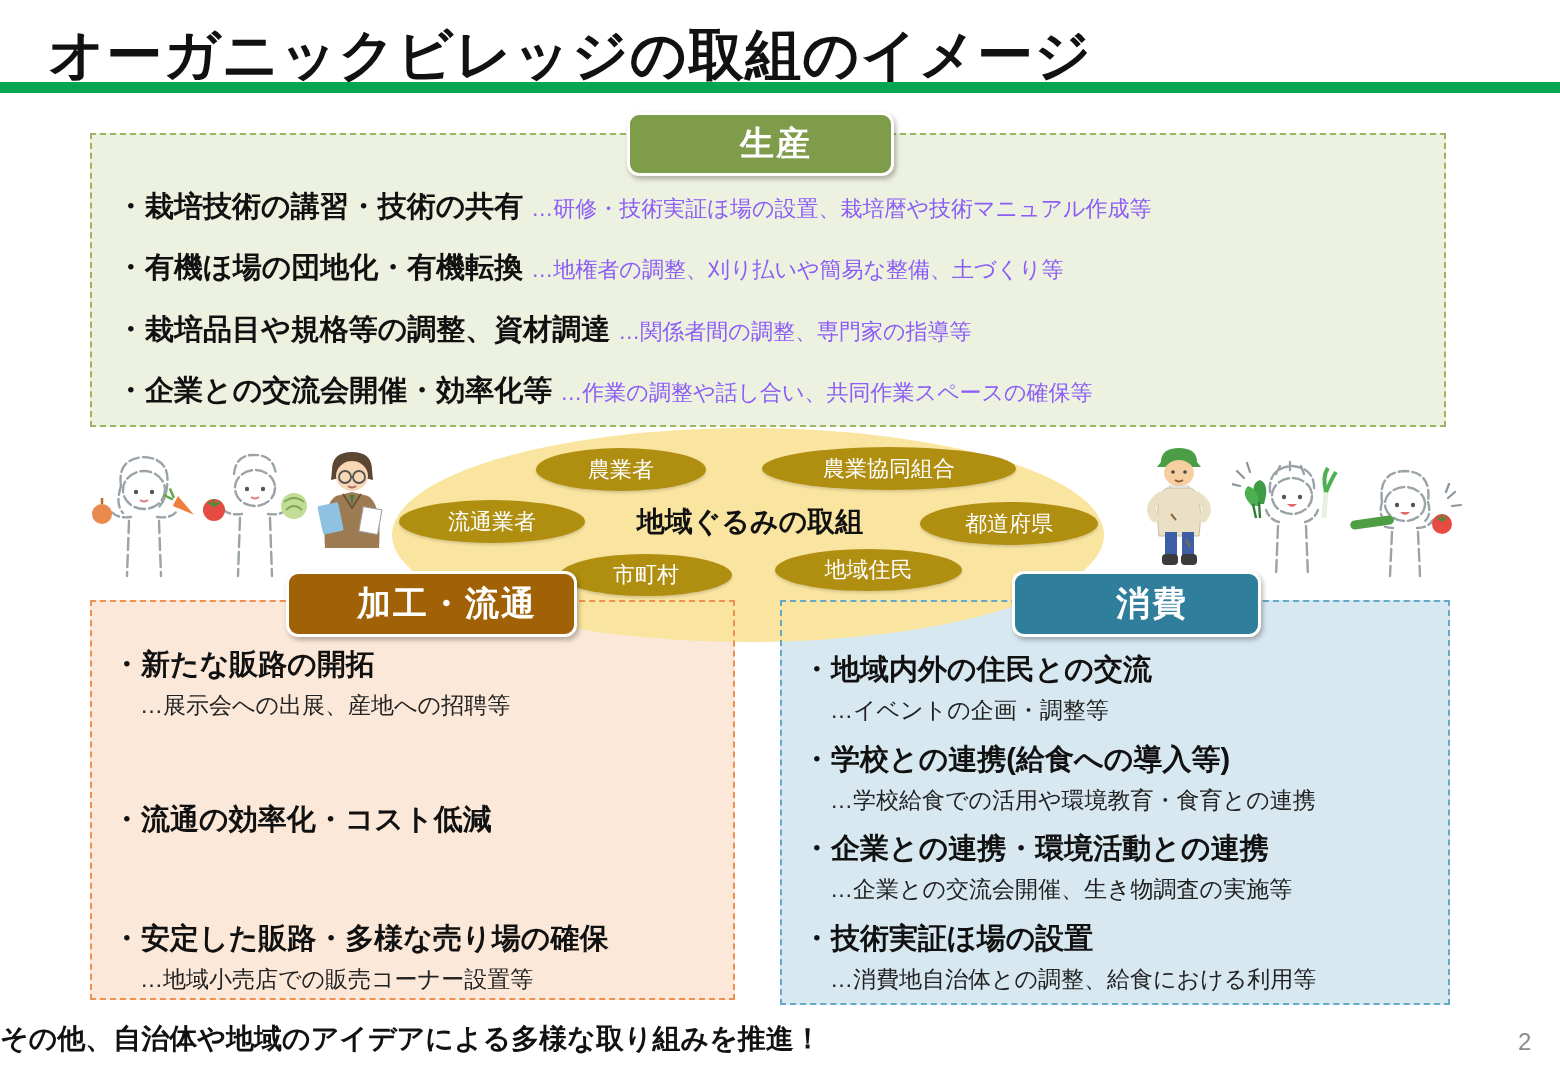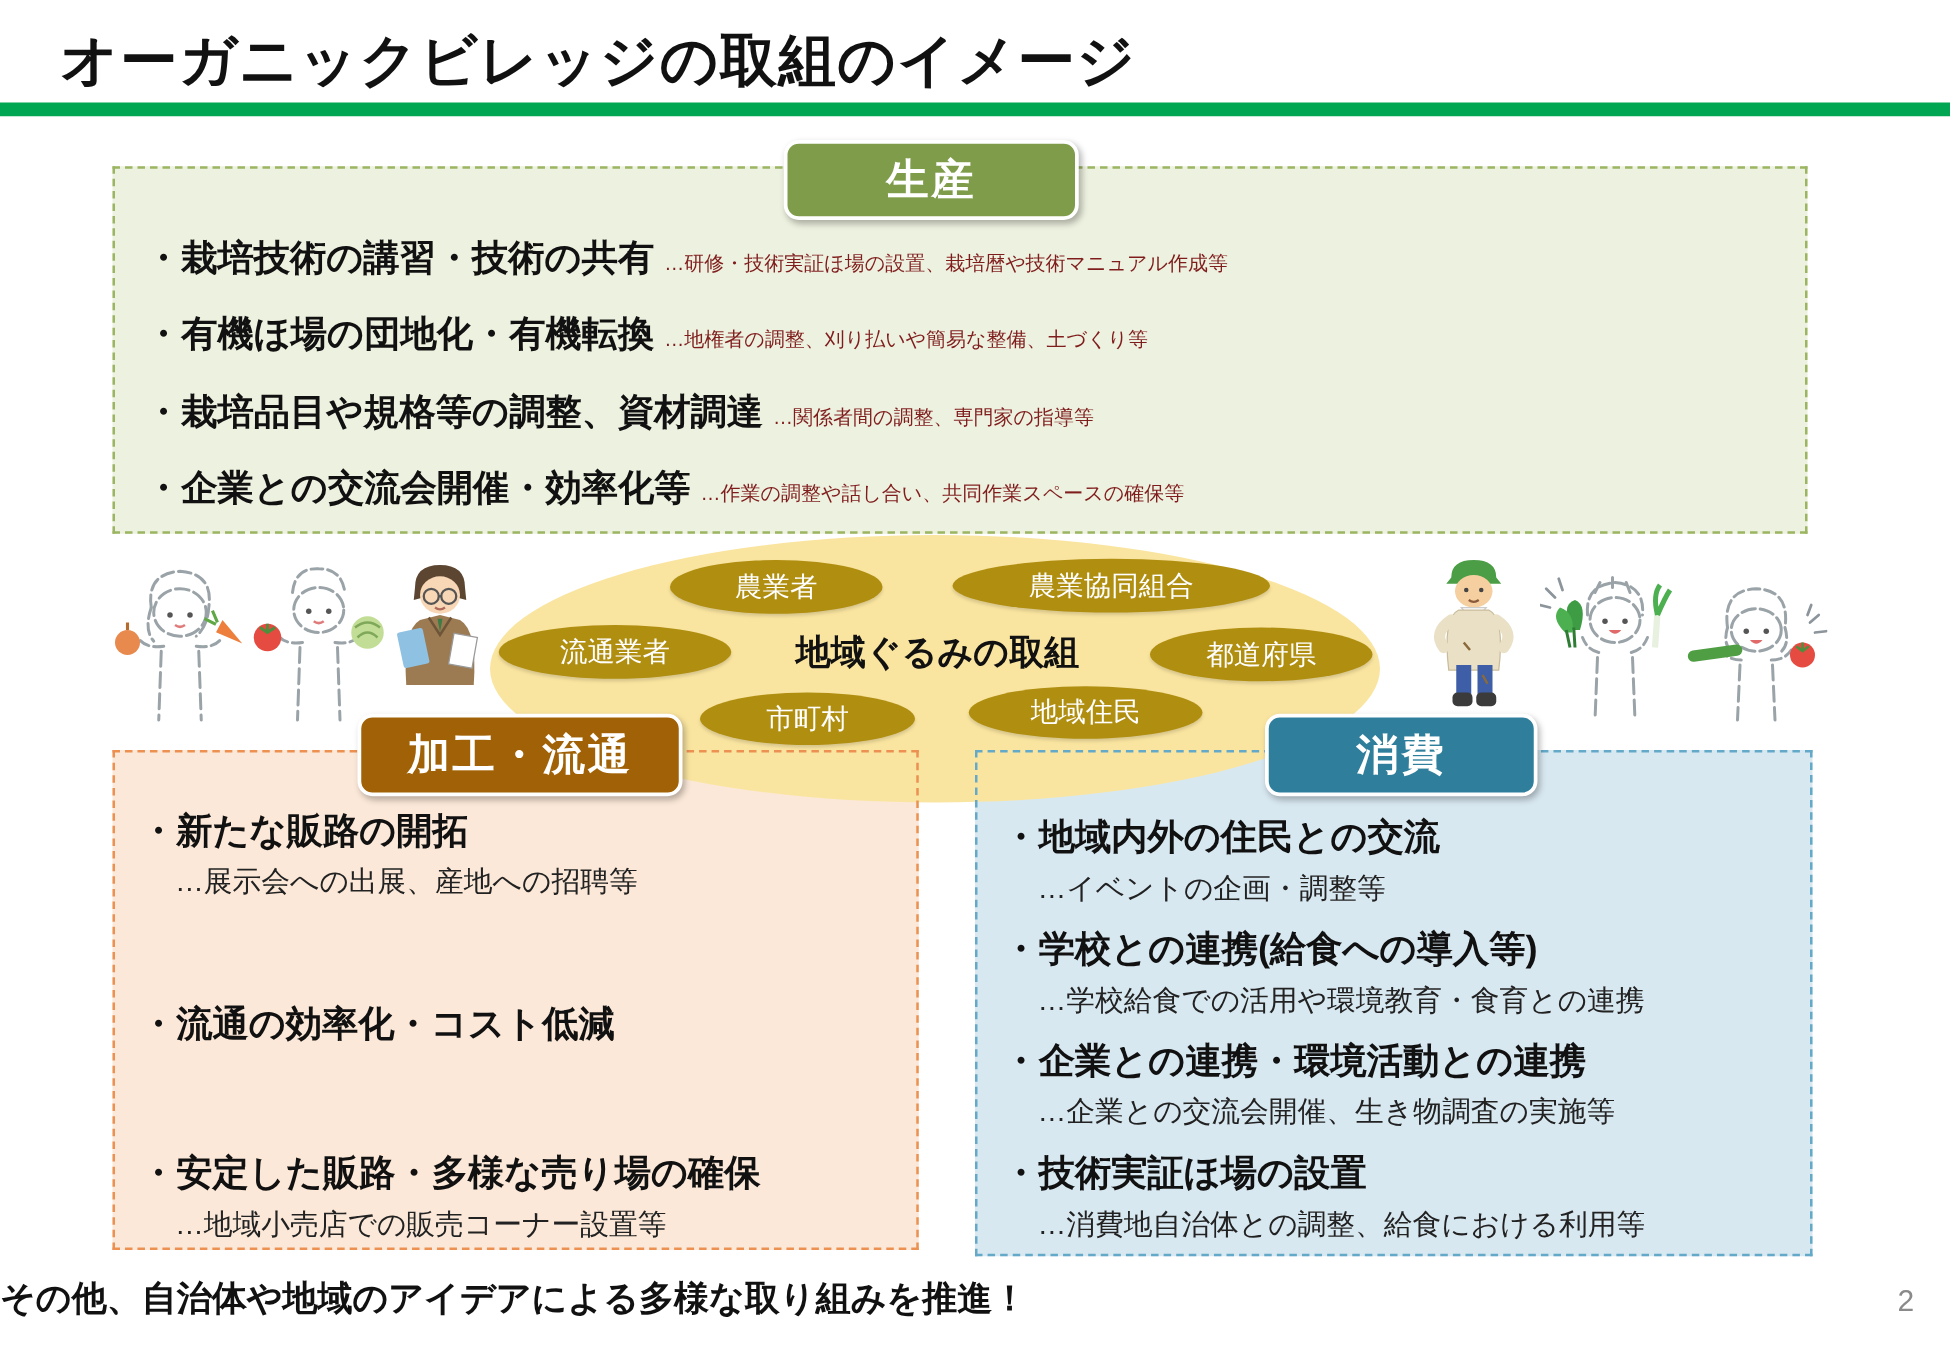--- a/index.html
+++ b/index.html
@@ -1,39 +1,39 @@
 <!DOCTYPE html>
 <html><head>
 <meta charset="utf-8">
 <style>
   html,body{margin:0;padding:0;background:#e9e9e9;}
   .slide{
     position:relative;width:1560px;height:1080px;background:#ffffff;overflow:hidden;
     font-family:"Liberation Sans","DejaVu Sans",sans-serif;color:#111;
   }
   
-  .title{position:absolute;left:48px;top:18px;font-size:46px;font-weight:bold;letter-spacing:1px;color:#111;}
+  .title{position:absolute;left:48px;top:18px;font-size:56px;font-weight:bold;letter-spacing:1px;color:#111;}
   .rule{position:absolute;left:0;top:82px;width:1560px;height:11px;background:#00A651;}
   
   .fill{position:absolute;z-index:1;}
   .bord{position:absolute;z-index:3;background:transparent;}
   .hdr{
     position:absolute;z-index:5;display:flex;align-items:center;justify-content:center;
     color:#fff;font-size:34px;font-weight:bold;border:3px solid #ffffff;border-radius:12px;
-    box-shadow:2px 3px 5px rgba(0,0,0,.28);letter-spacing:2px;
+    box-shadow:2px 3px 5px rgba(0,0,0,.28);letter-spacing:2px;padding-left:31px;
   }
   
   .prod-fill{left:90px;top:133px;width:1356px;height:294px;background:#EDF1DF;}
   .prod-bord{left:90px;top:133px;width:1356px;height:294px;border:2px dashed #9CB563;box-sizing:border-box;}
   .prod-hdr{left:627px;top:112px;width:230px;height:58px;background:#7E9C49;}
   .prod-items{position:absolute;z-index:4;left:116px;top:176px;width:1316px;height:246px;
     display:flex;flex-direction:column;justify-content:space-around;}
   .prow{white-space:nowrap;}
   .pt{font-size:29px;font-weight:bold;color:#111;}
-  .pd{font-size:16px;color:#7f1d1d;margin-left:8px;}
+  .pd{font-size:22px;color:#8b5cf6;margin-left:8px;}
   
   .ellipse{position:absolute;z-index:2;left:392px;top:428px;width:712px;height:214px;
     background:#FAE5A0;border-radius:50%;}
   .center-label{position:absolute;z-index:4;left:550px;top:503px;width:400px;text-align:center;
     font-size:28px;font-weight:bold;color:#111;}
   .badge{position:absolute;z-index:4;background:#B08E10;color:#fff;border-radius:50%;
     display:flex;align-items:center;justify-content:center;font-size:22px;
     box-shadow:0 2px 3px rgba(0,0,0,.15);}
   .b-farmers{left:536px;top:448px;width:170px;height:43px;}
   .b-coop{left:762px;top:447px;width:254px;height:43px;}

